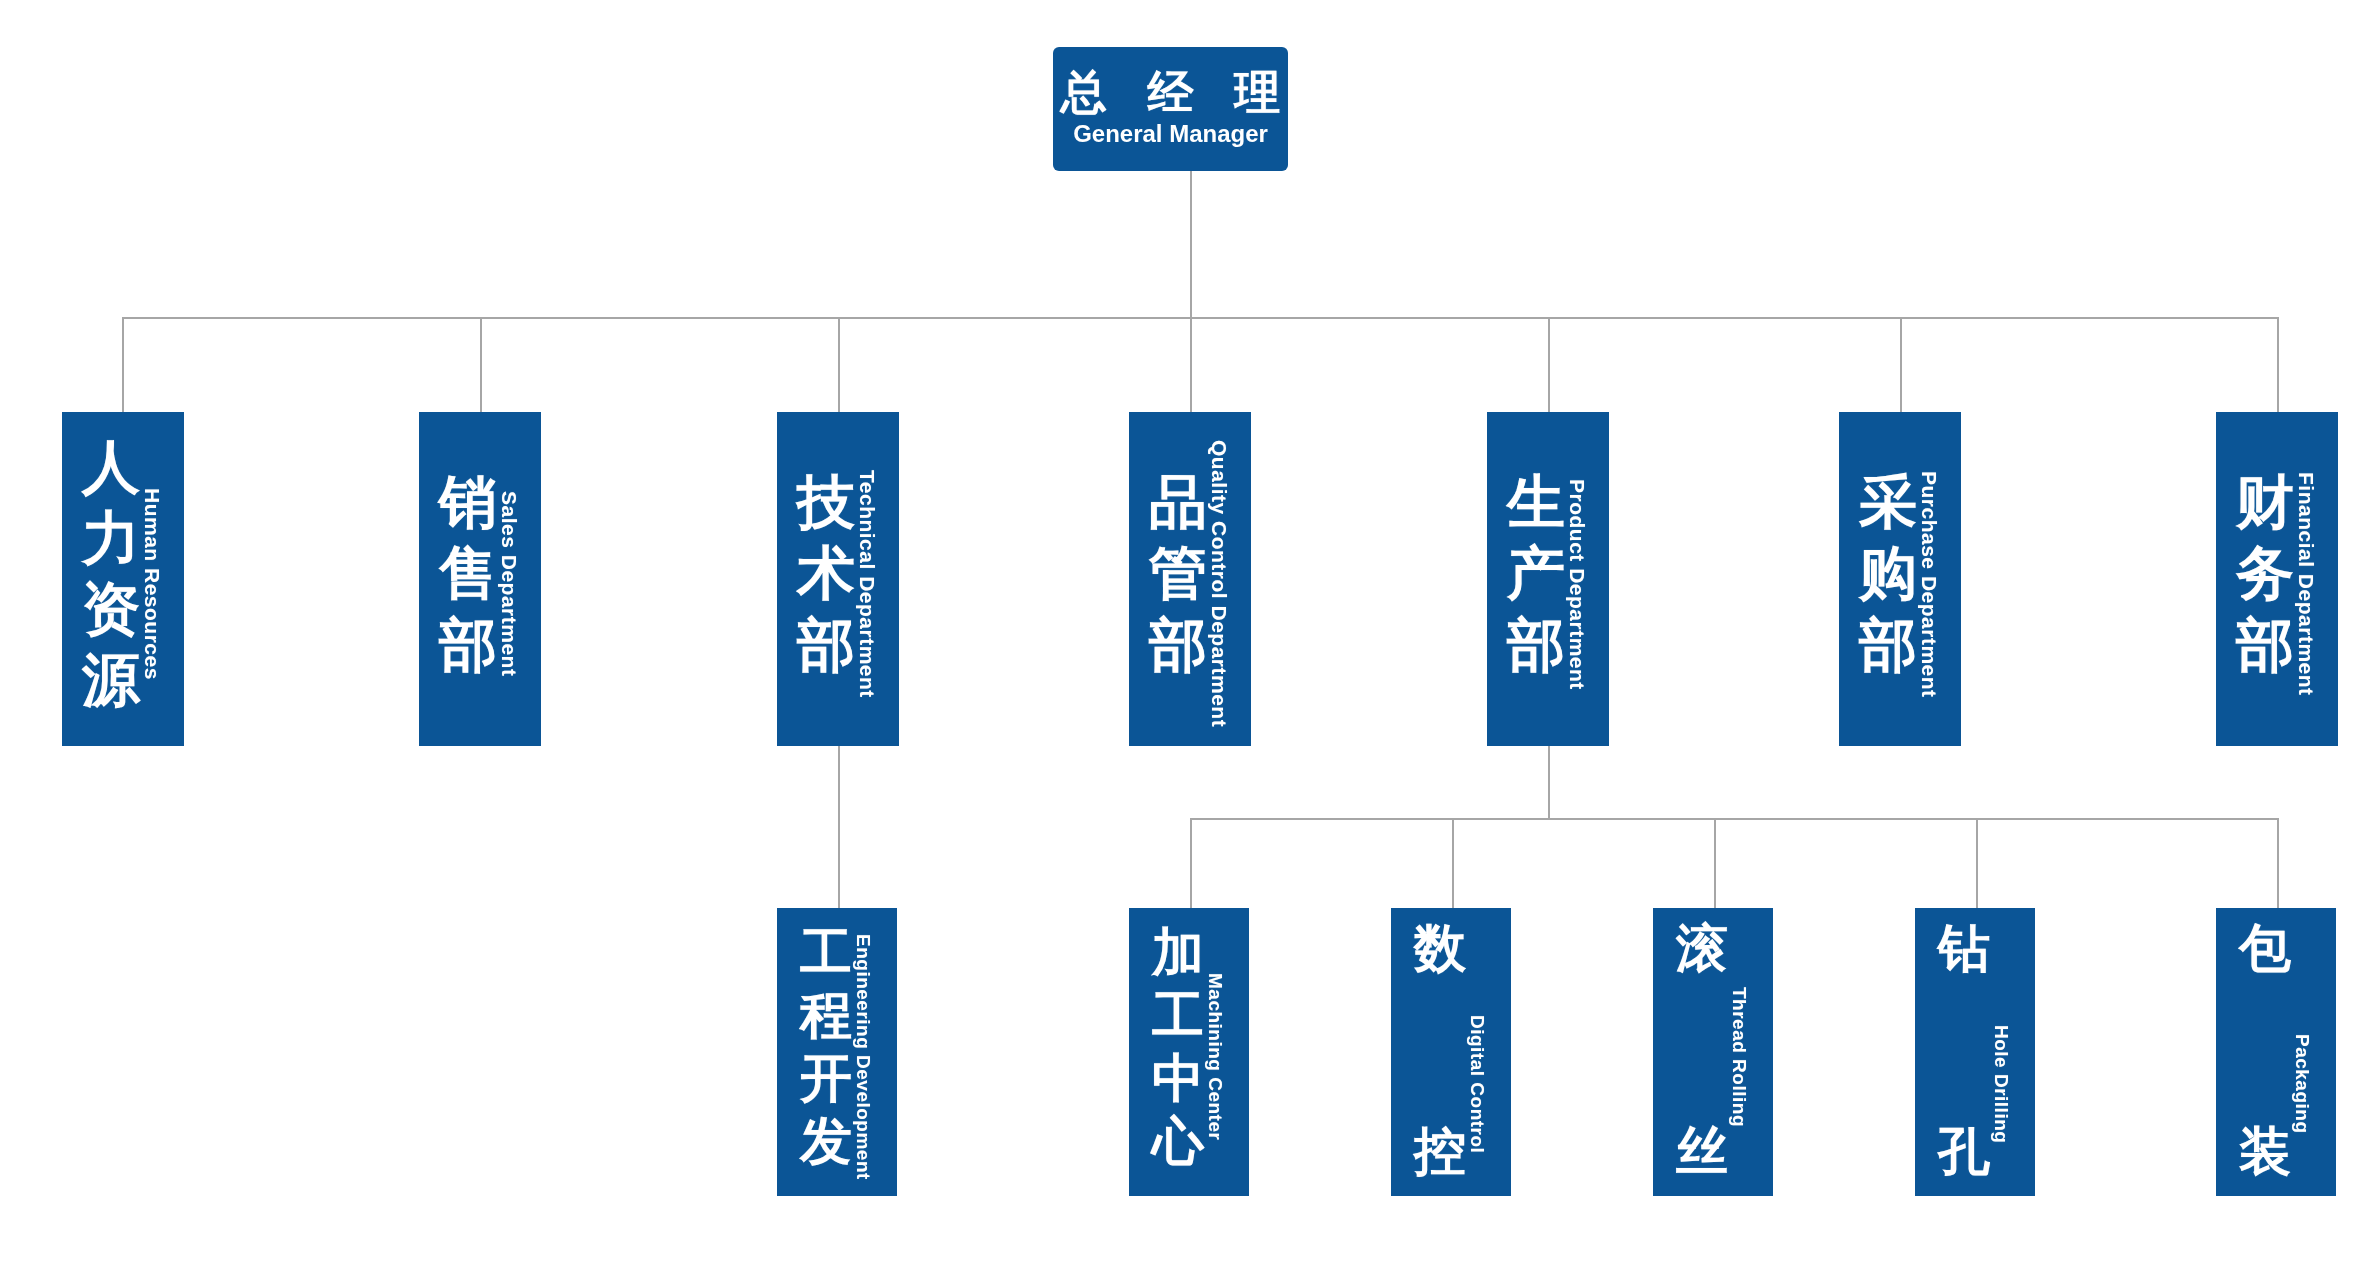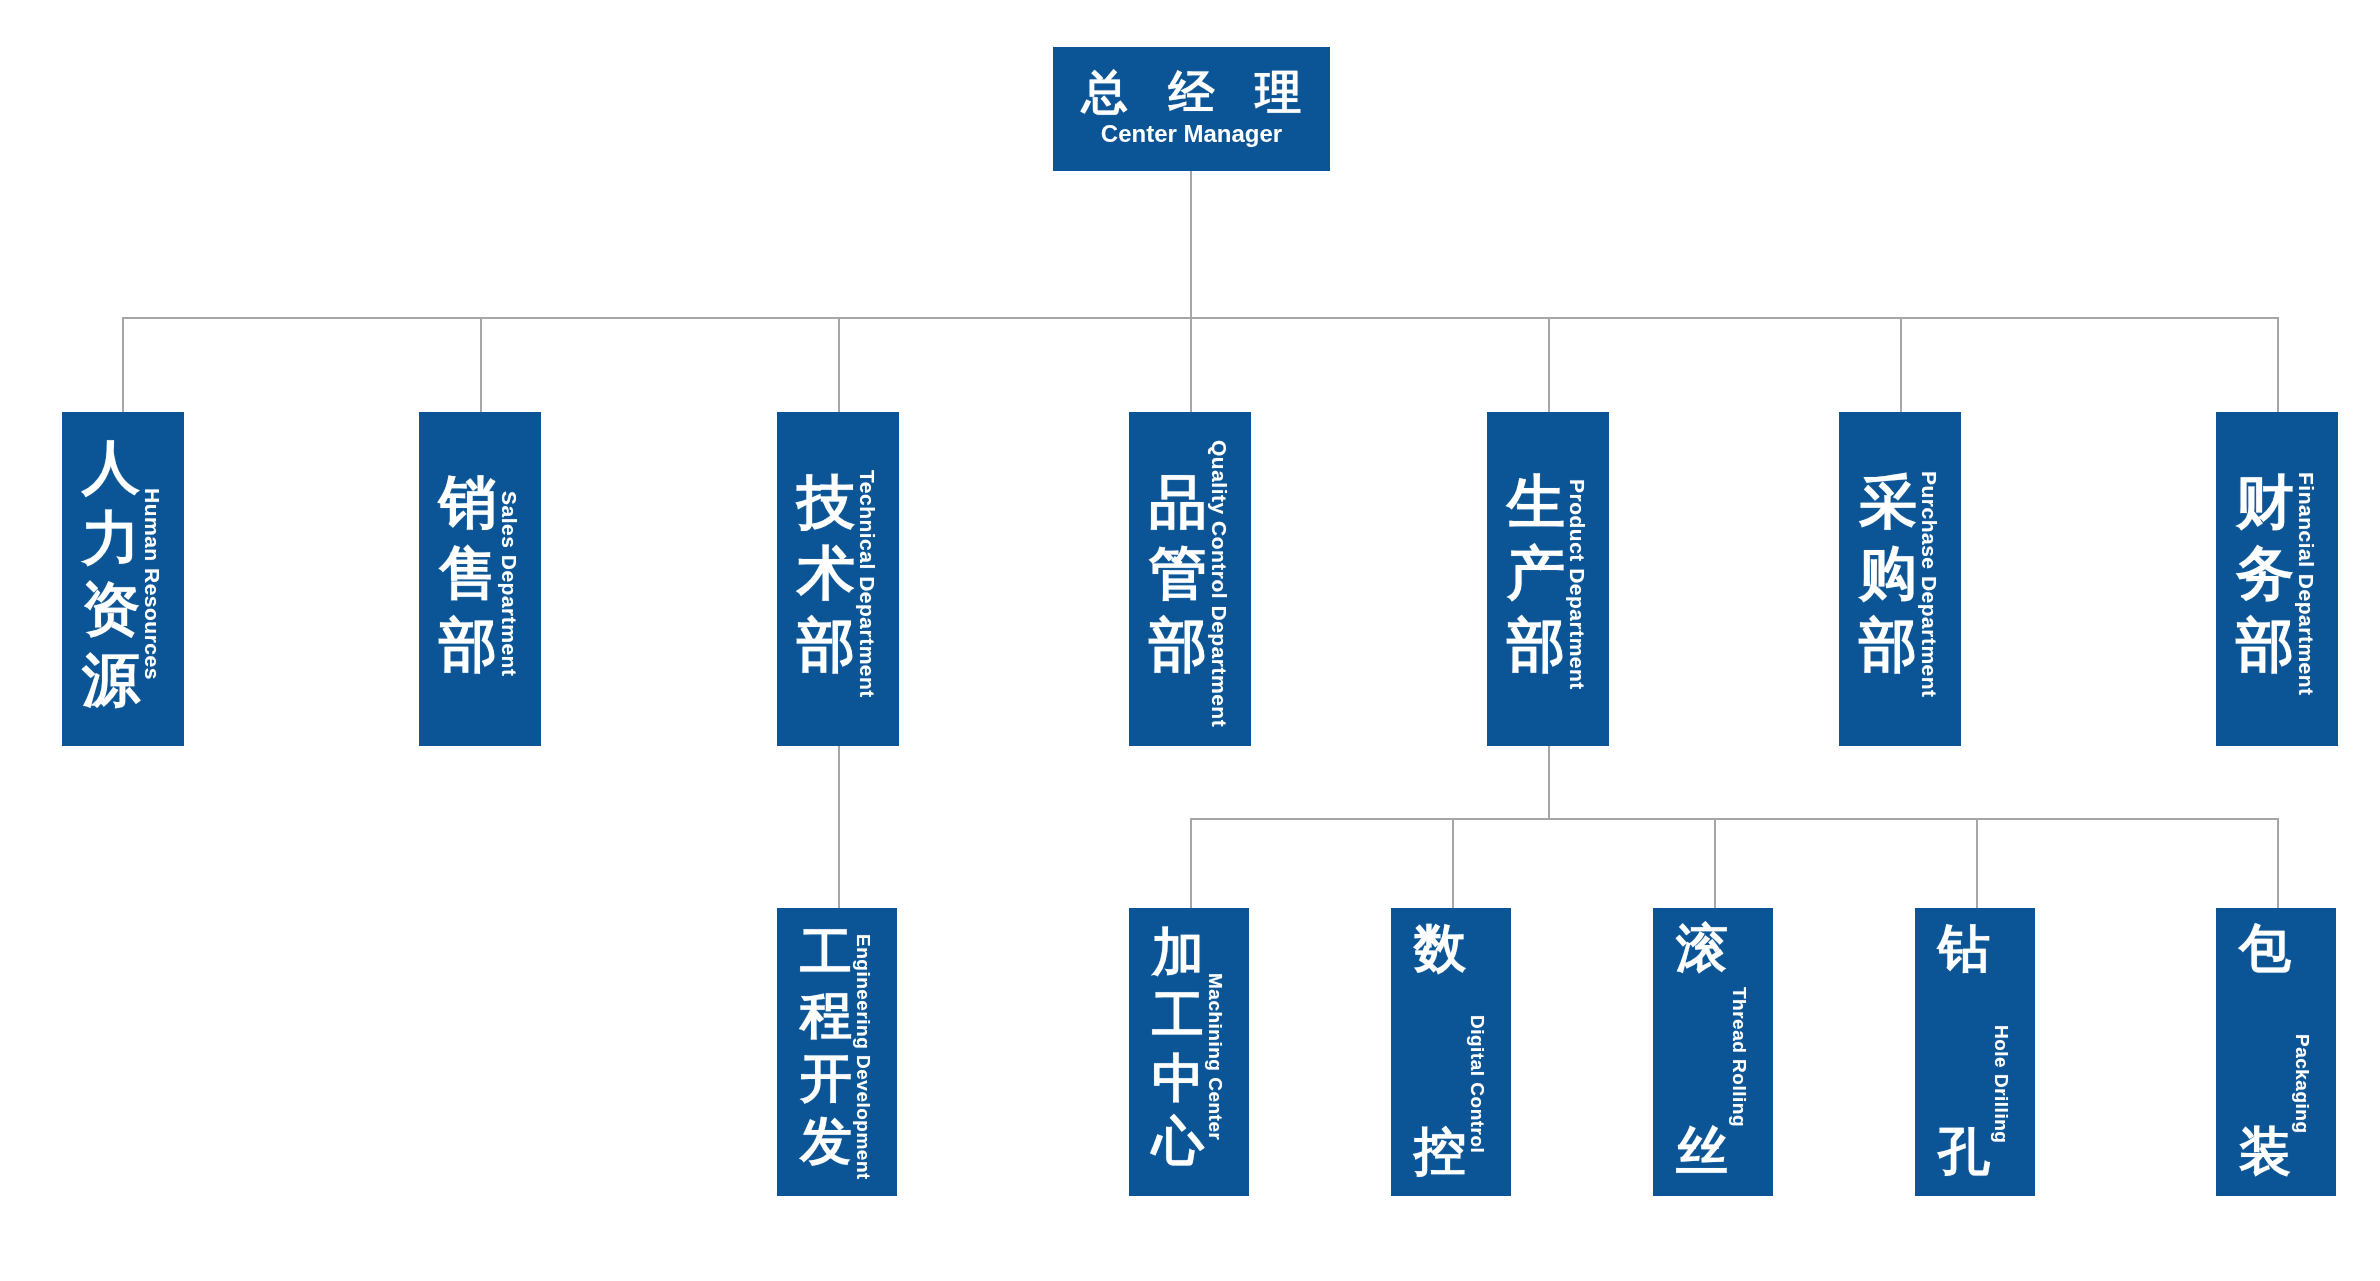--- a/index.html
+++ b/index.html
@@ -111,23 +111,23 @@
 
   .pad-cn { padding: 10px 0 10px 0; }
   .pad-en-top { padding-top: 10px; }
   .pad-en-mid { padding-top: 64px; }
 </style>
 </head>
 <body>
 
 <div id="chart-root">
 
-  <div class="node node-top" style="left:1053px; top:47px; width:277px; height:124px;">
+  <div class="node node-top" style="left:1053px; top:47px; width:235px; height:124px;border-radius:6px;">
     <div class="cn">总 经 理</div>
-    <div class="en">Center Manager</div>
+    <div class="en">General Manager</div>
   </div>
 
   <div class="conn conn-v" style="left:1190px; top:171px; width:2px; height:147px;"></div>
 
   <div class="conn conn-h" style="left:122px; top:317px; width:2155px; height:2px;"></div>
 
   <div class="conn conn-v" style="left:122px; top:317px; height:95px;"></div>
   <div class="conn conn-v" style="left:480px; top:317px; height:95px;"></div>
   <div class="conn conn-v" style="left:838px; top:317px; height:95px;"></div>
   <div class="conn conn-v" style="left:1190px; top:317px; height:95px;"></div>

